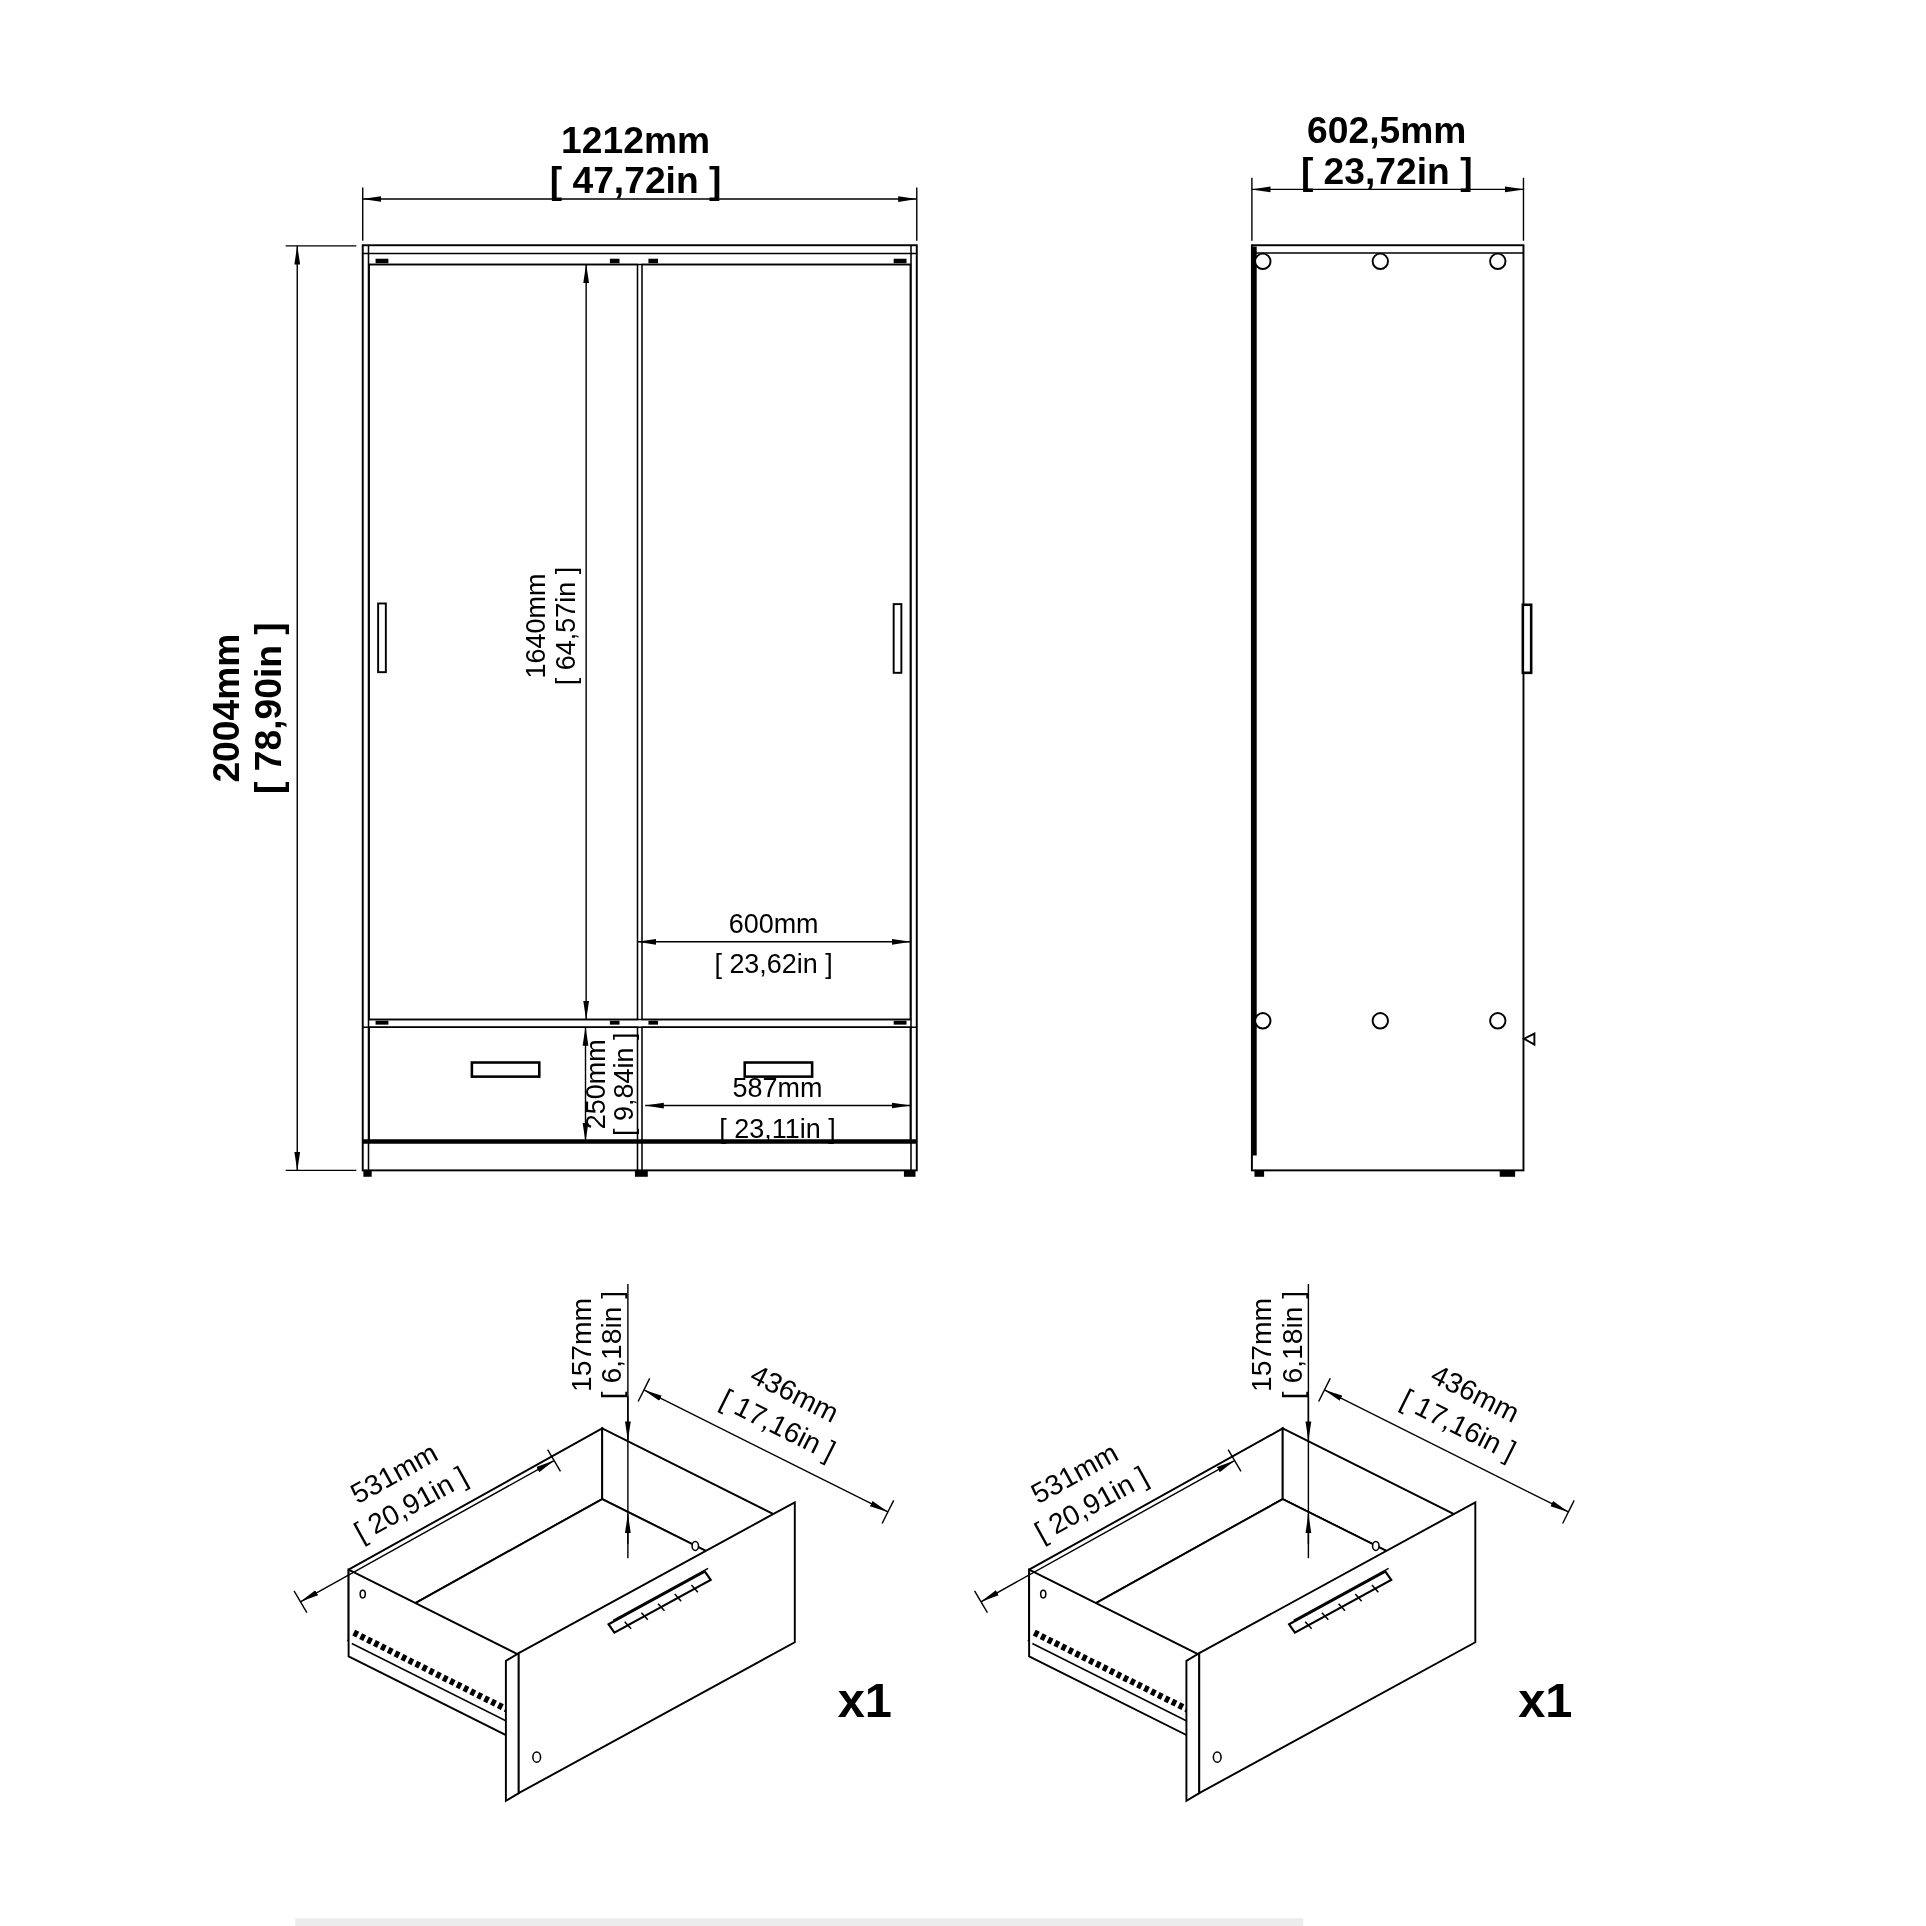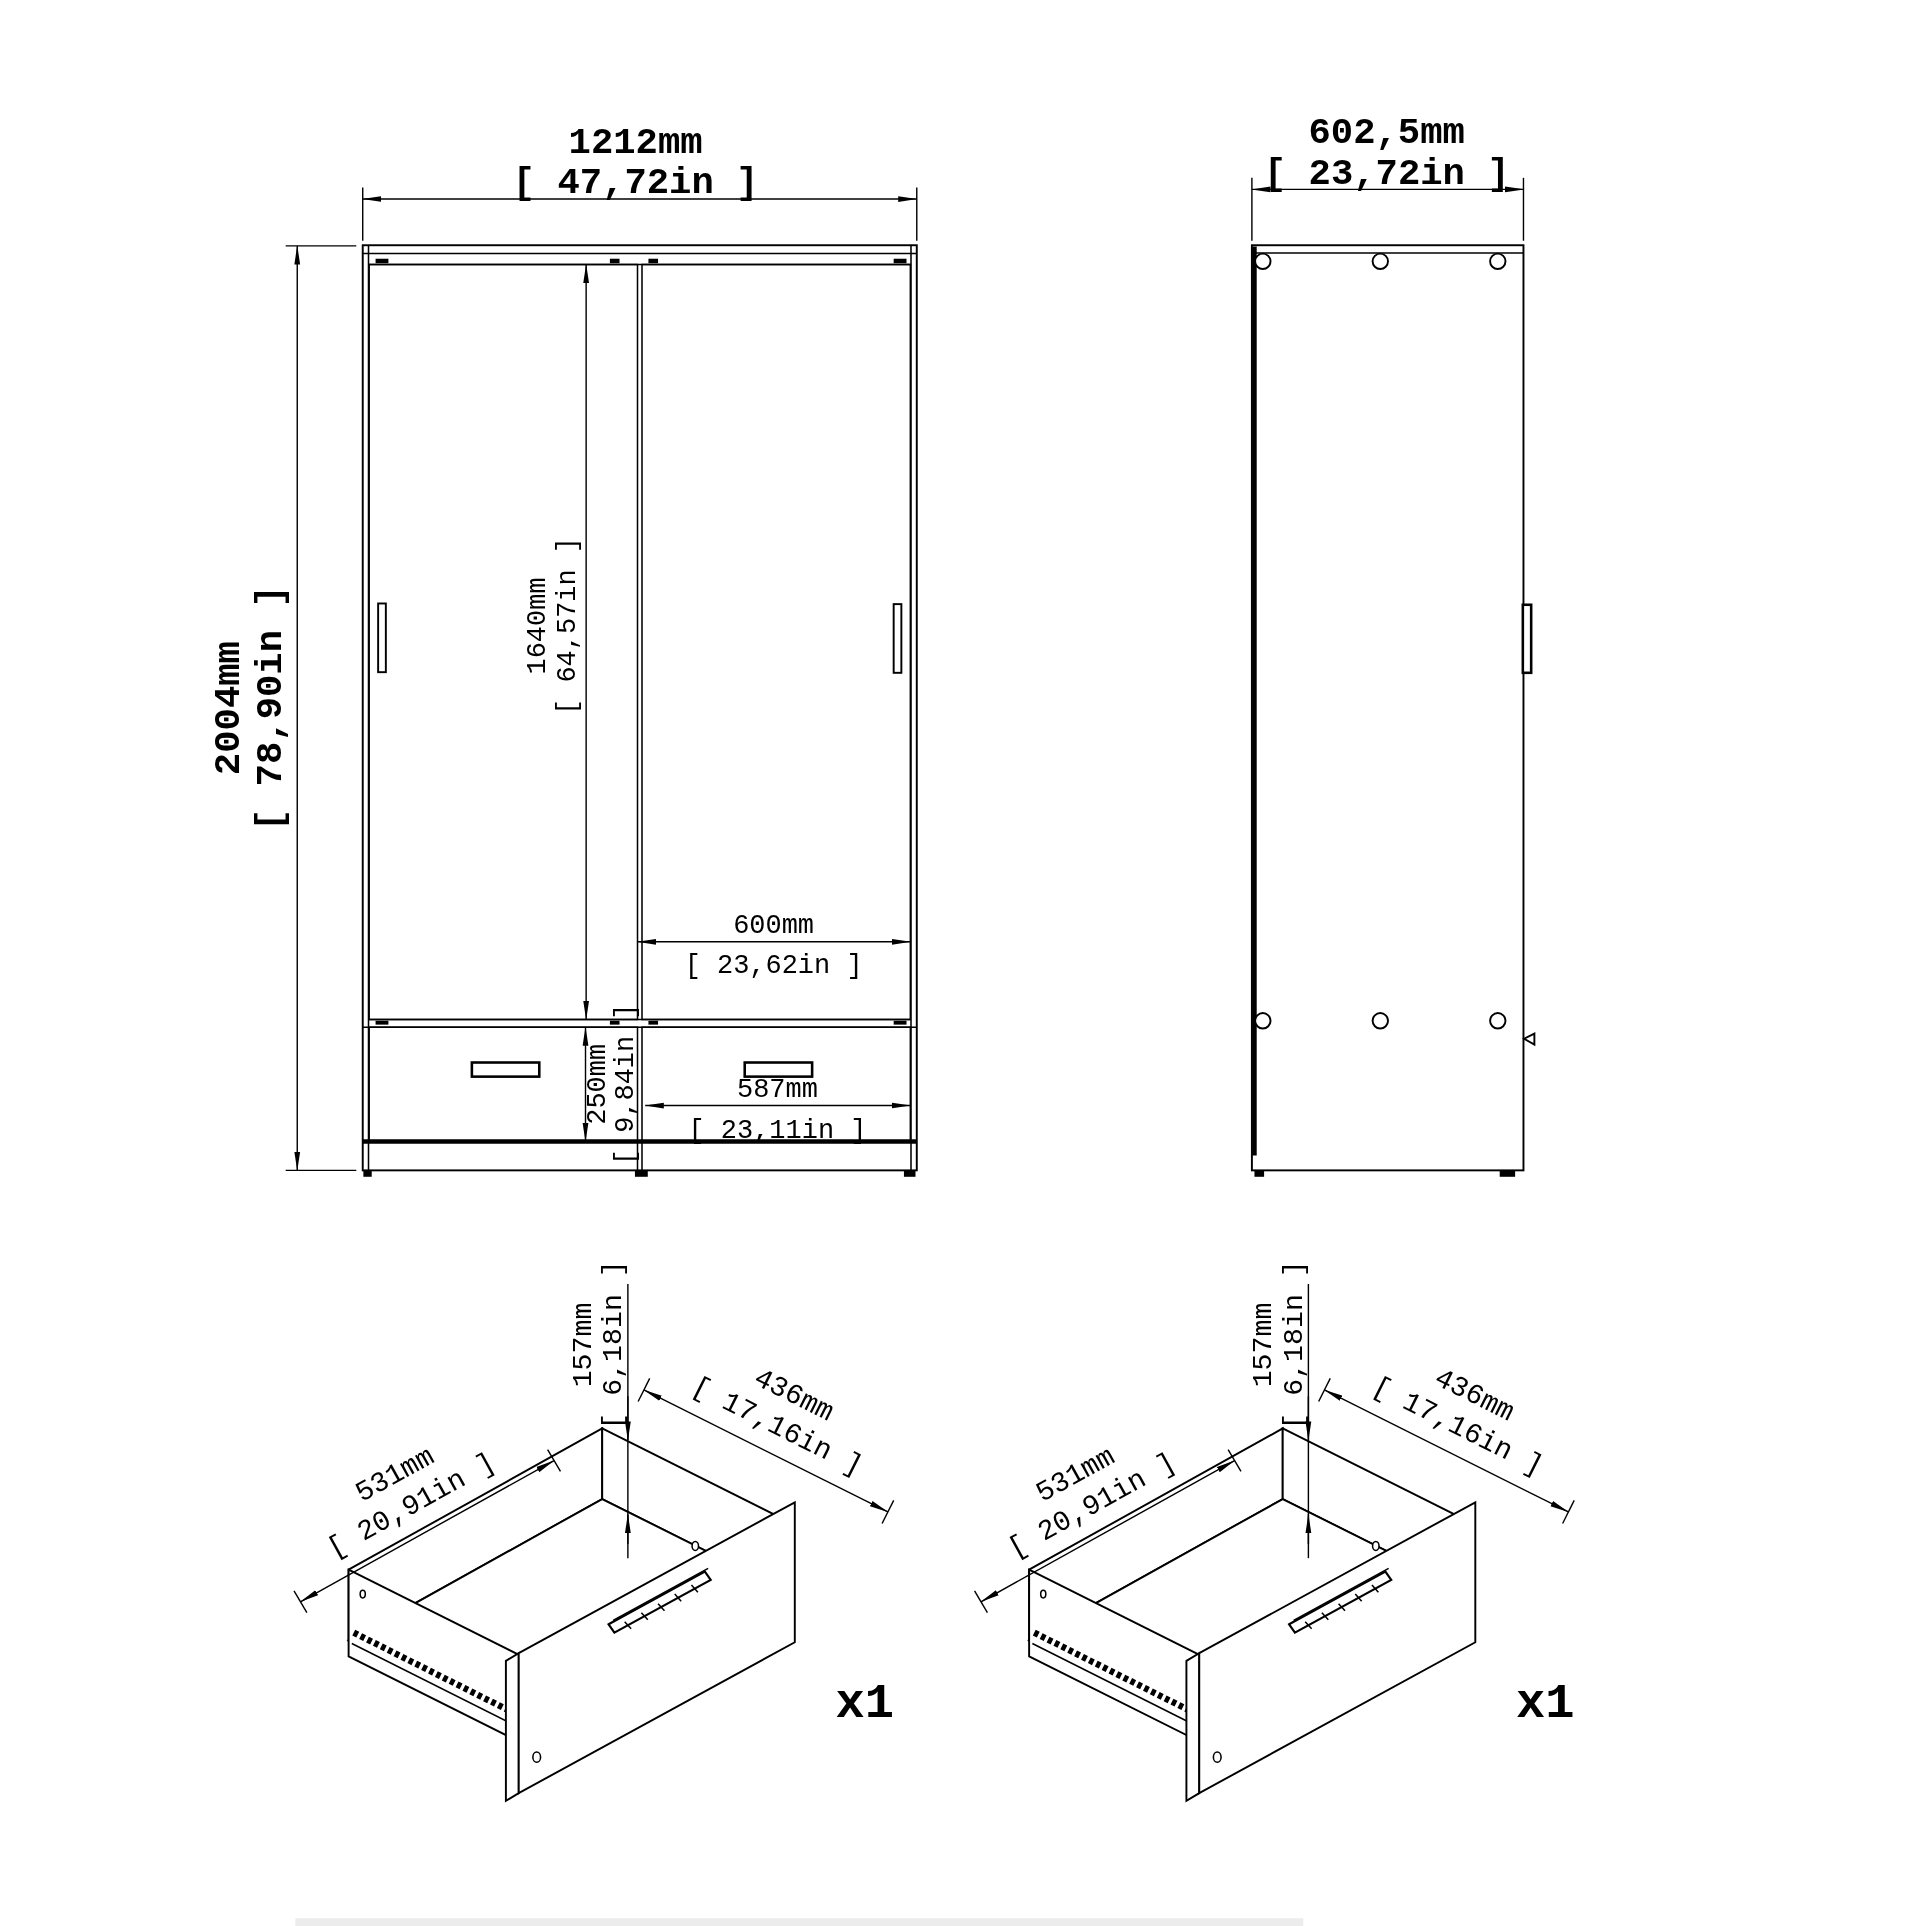--- a/index.html
+++ b/index.html
@@ -1,17 +1,17 @@
 <!DOCTYPE html>
 <html style="font-size:10.3px"><head>
 <meta charset="utf-8">
 <style>
   html,body{margin:0;padding:0;background:#ffffff;}
   .page{position:relative;width:1926px;height:1926px;background:#ffffff;overflow:hidden;
-        font-family:Liberation Mono, monospace;}
+        font-family:Liberation Sans, sans-serif;}
   svg{position:absolute;left:0;top:0;}
   text{fill:#000;}
   .dim-big{font-size:58px;font-weight:bold;}
   .dim-mid{font-size:42px;font-weight:normal;}
   .dim-small{font-size:44px;font-weight:normal;}
   .qty{font-size:76px;font-weight:bold;}
   .outline{fill:#ffffff;stroke:#000;stroke-width:3;}
   .thin{fill:none;stroke:#000;stroke-width:2.4;}
   .dimline{fill:none;stroke:#000;stroke-width:2.2;}
   .thick{fill:none;stroke:#000;stroke-width:7;}

